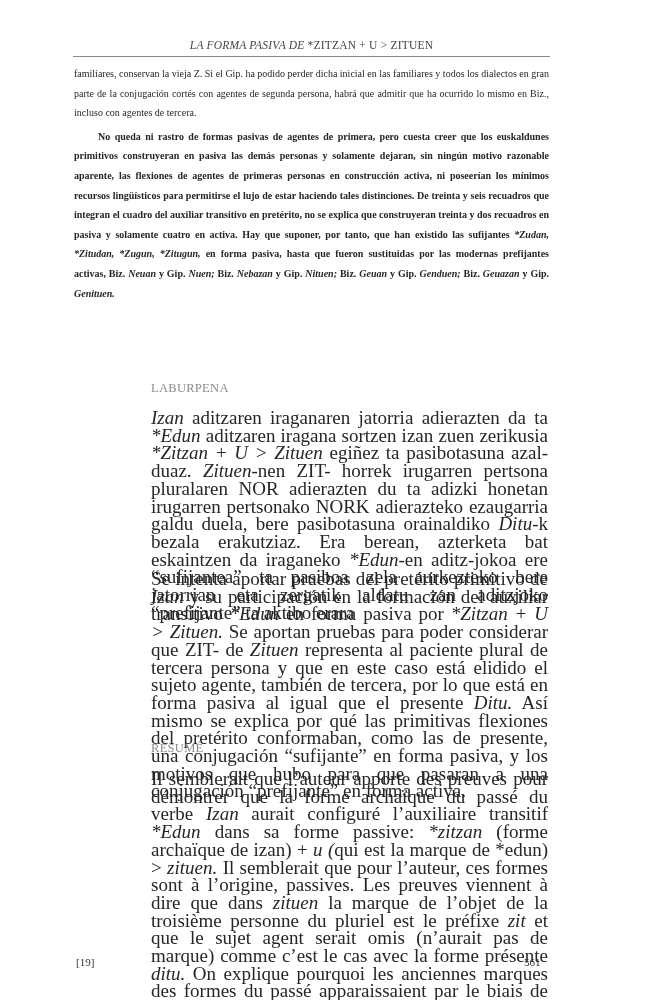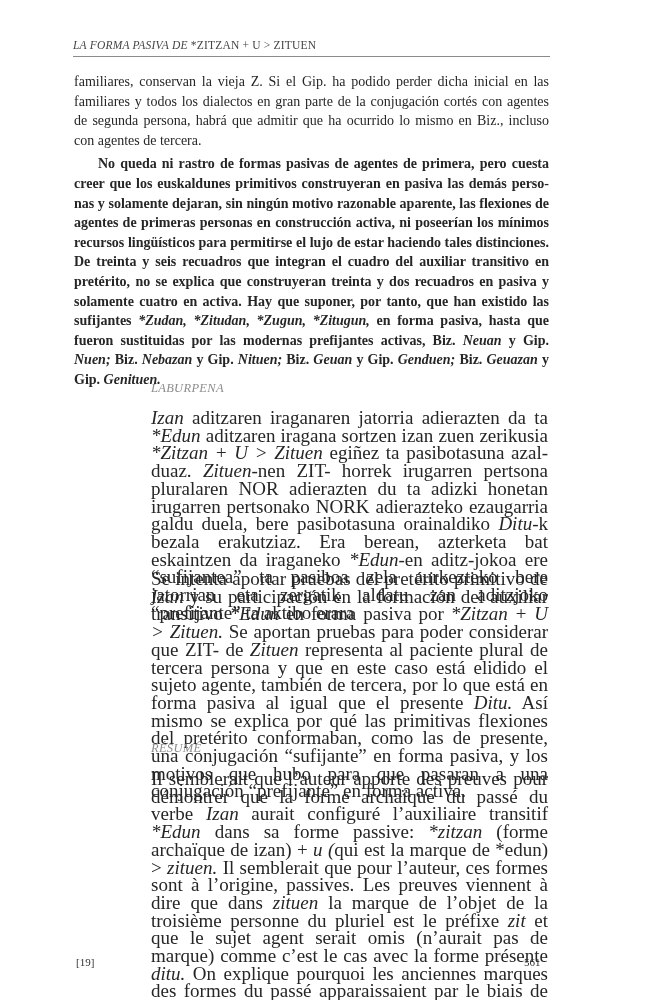--- a/index.html
+++ b/index.html
@@ -2,42 +2,41 @@
 <html><head>
 <meta charset="utf-8">
 <style>
   html, body { margin: 0; padding: 0; background: #ffffff; }
   body {
     width: 645px; height: 1000px; position: relative; overflow: hidden;
     font-family: "Liberation Serif", "DejaVu Serif", serif; color: #262626;
   }
   .running-head {
     position: absolute; left: 73px; top: 39px; width: 477px;
-    font-size: 11.5px; color: #444; letter-spacing: 0.2px;
+    text-align: center; font-size: 11.5px; color: #444; letter-spacing: 0.2px;
   }
   .running-head .ital { font-style: italic; }
   .head-rule {
     position: absolute; left: 73px; top: 56px; width: 477px; height: 0;
     border-top: 1.5px solid #8a8a8a;
   }
   .main-text {
-    position: absolute; left: 74px; top: 72px; width: 475px;
-    font-size: 14px; line-height: 19.6px; text-align: justify;
+    position: absolute; left: 74px; top: 64px; width: 475px;
+    font-size: 10px; line-height: 19.6px; text-align: justify;
     hyphens: manual;
   }
   .main-text p { margin: 0; }
   .main-text p.indent { text-indent: 24px; margin-top: 4px; font-weight: bold; }
   i { font-style: italic; }
   .abstract {
     position: absolute; left: 151px; width: 397px;
   }
   .abstract h2 {
     margin: 0; font-weight: normal; font-size: 12.5px; color: #8c8c8c;
     letter-spacing: 0.3px;
-    font-style: italic;
   }
   .abstract p {
     margin: 0; font-size: 19px; line-height: 17.7px; text-align: justify;
   }
   .folio {
     position: absolute; top: 956px; font-size: 11px; color: #333;
   }
 </style>
 </head>
 <body>

